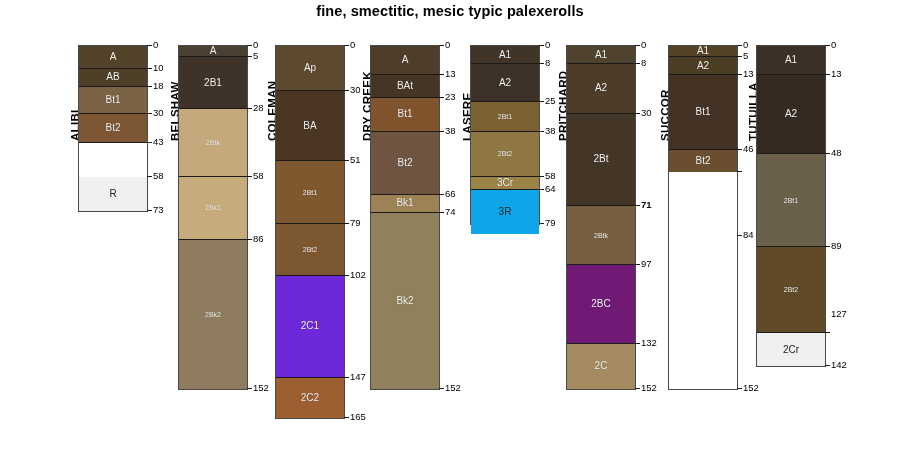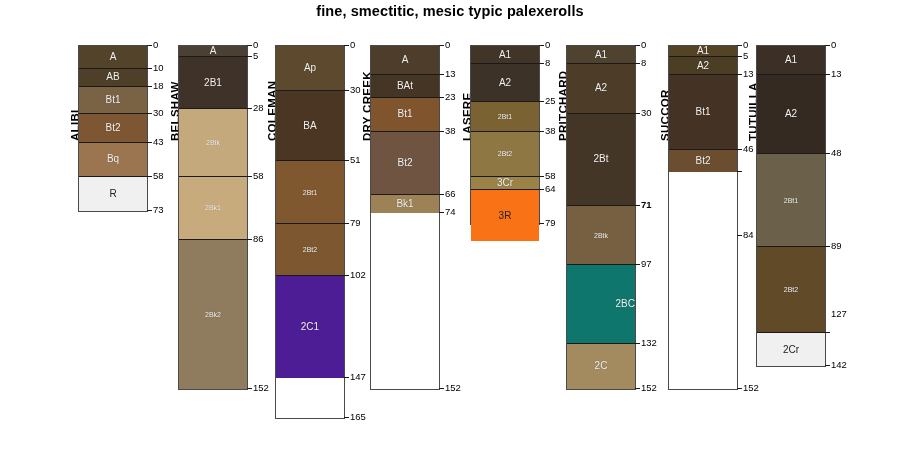--- a/index.html
+++ b/index.html
@@ -78,23 +78,20 @@
             <span class="hlabel">A</span>
           </div>
           <div class="horizon" style="top: 22.57px; height: 18.056px; background: rgb(78, 63, 40);">
             <span class="hlabel">AB</span>
           </div>
           <div class="horizon" style="top: 40.626px; height: 27.084px; background: rgb(122, 98, 69);">
             <span class="hlabel">Bt1</span>
           </div>
           <div class="horizon" style="top: 67.71px; height: 29.341px; background: rgb(125, 87, 51);">
             <span class="hlabel">Bt2</span>
-          </div>
-          <div class="horizon" style="top: 97.051px; height: 33.855px; background: rgb(154, 117, 80);">
-            <span class="hlabel">Bq</span>
           </div>
           <div class="horizon" style="top: 130.906px; height: 33.855px; background: rgb(240, 240, 240);">
             <span class="hlabel dark">R</span>
           </div>
         </div>
         <div class="axis">
           <div class="tick" style="left: 147px; top: 45px;"></div>
           <div class="ticklabel" style="left: 153px; top: 40px;">0</div>
           <div class="tick" style="left: 147px; top: 67.57px;"></div>
           <div class="ticklabel" style="left: 153px; top: 62.57px;">10</div>
@@ -152,22 +149,25 @@
           </div>
           <div class="horizon" style="top: 0px; height: 45.14px; background: rgb(93, 74, 46);">
             <span class="hlabel">Ap</span>
           </div>
           <div class="horizon" style="top: 115.107px; height: 63.196px; background: rgb(128, 88, 47);">
             <span class="hlabel sm">2Bt1</span>
           </div>
           <div class="horizon" style="top: 178.303px; height: 51.911px; background: rgb(125, 87, 48);">
             <span class="hlabel sm">2Bt2</span>
           </div>
-          <div class="horizon" style="top: 230.214px; height: 101.565px; background: #4c1d95;">
+          <div class="horizon" style="top: 230.214px; height: 101.565px; background: #6d28d9;">
             <span class="hlabel">2C1</span>
+          </div>
+          <div class="horizon" style="top: 331.779px; height: 40.626px; background: rgb(155, 95, 50);">
+            <span class="hlabel">2C2</span>
           </div>
         </div>
         <div class="axis">
           <div class="tick" style="left: 344px; top: 45px;"></div>
           <div class="ticklabel" style="left: 350px; top: 40px;">0</div>
           <div class="tick" style="left: 344px; top: 90.14px;"></div>
           <div class="ticklabel" style="left: 350px; top: 85.14px;">30</div>
           <div class="tick" style="left: 344px; top: 160.107px;"></div>
           <div class="ticklabel" style="left: 350px; top: 155.107px;">51</div>
           <div class="tick" style="left: 344px; top: 223.303px;"></div>
@@ -191,20 +191,23 @@
           </div>
           <div class="horizon" style="top: 51.911px; height: 33.855px; background: rgb(128, 85, 46);">
             <span class="hlabel">Bt1</span>
           </div>
           <div class="horizon" style="top: 85.766px; height: 63.196px; background: rgb(111, 84, 66);">
             <span class="hlabel">Bt2</span>
           </div>
           <div class="horizon" style="top: 148.962px; height: 18.056px; background: rgb(156, 130, 84);">
             <span class="hlabel">Bk1</span>
           </div>
+          <div class="horizon" style="top: 167.018px; height: 176.046px; background: rgb(144, 128, 91);">
+            <span class="hlabel">Bk2</span>
+          </div>
         </div>
         <div class="axis">
           <div class="tick" style="left: 439px; top: 45px;"></div>
           <div class="ticklabel" style="left: 445px; top: 40px;">0</div>
           <div class="tick" style="left: 439px; top: 74.341px;"></div>
           <div class="ticklabel" style="left: 445px; top: 69.341px;">13</div>
           <div class="tick" style="left: 439px; top: 96.911px;"></div>
           <div class="ticklabel" style="left: 445px; top: 91.911px;">23</div>
           <div class="tick" style="left: 439px; top: 130.766px;"></div>
           <div class="ticklabel" style="left: 445px; top: 125.766px;">38</div>
@@ -227,21 +230,21 @@
           </div>
           <div class="horizon" style="top: 56.425px; height: 29.341px; background: rgb(122, 98, 51);">
             <span class="hlabel sm">2Bt1</span>
           </div>
           <div class="horizon" style="top: 85.766px; height: 45.14px; background: rgb(142, 119, 66);">
             <span class="hlabel sm">2Bt2</span>
           </div>
           <div class="horizon" style="top: 130.906px; height: 13.542px; background: rgb(155, 131, 71);">
             <span class="hlabel">3Cr</span>
           </div>
-          <div class="horizon" style="top: 144.448px; height: 51px; background: #f97316;">
+          <div class="horizon" style="top: 144.448px; height: 44px; background: #0ea5e9;">
             <span class="hlabel dark">3R</span>
           </div>
         </div>
         <div class="axis">
           <div class="tick" style="left: 539px; top: 45px;"></div>
           <div class="ticklabel" style="left: 545px; top: 40px;">0</div>
           <div class="tick" style="left: 539px; top: 63.056px;"></div>
           <div class="ticklabel" style="left: 545px; top: 58.056px;">8</div>
           <div class="tick" style="left: 539px; top: 101.425px;"></div>
           <div class="ticklabel" style="left: 545px; top: 96.425px;">25</div>
@@ -263,21 +266,21 @@
           </div>
           <div class="horizon" style="top: 18.056px; height: 49.654px; background: rgb(77, 61, 40);">
             <span class="hlabel">A2</span>
           </div>
           <div class="horizon" style="top: 67.71px; height: 92.537px; background: rgb(68, 54, 38);">
             <span class="hlabel">2Bt</span>
           </div>
           <div class="horizon" style="top: 160.247px; height: 58.682px; background: rgb(119, 96, 65);">
             <span class="hlabel sm">2Btk</span>
           </div>
-          <div class="horizon" style="top: 218.929px; height: 78.995px; background: #0f766e; justify-content: flex-end;">
+          <div class="horizon" style="top: 218.929px; height: 78.995px; background: #701a75;">
             <span class="hlabel">2BC</span>
           </div>
           <div class="horizon" style="top: 297.924px; height: 45.14px; background: rgb(163, 138, 95);">
             <span class="hlabel">2C</span>
           </div>
         </div>
         <div class="axis">
           <div class="tick" style="left: 635px; top: 45px;"></div>
           <div class="ticklabel" style="left: 641px; top: 40px;">0</div>
           <div class="tick" style="left: 635px; top: 63.056px;"></div>

